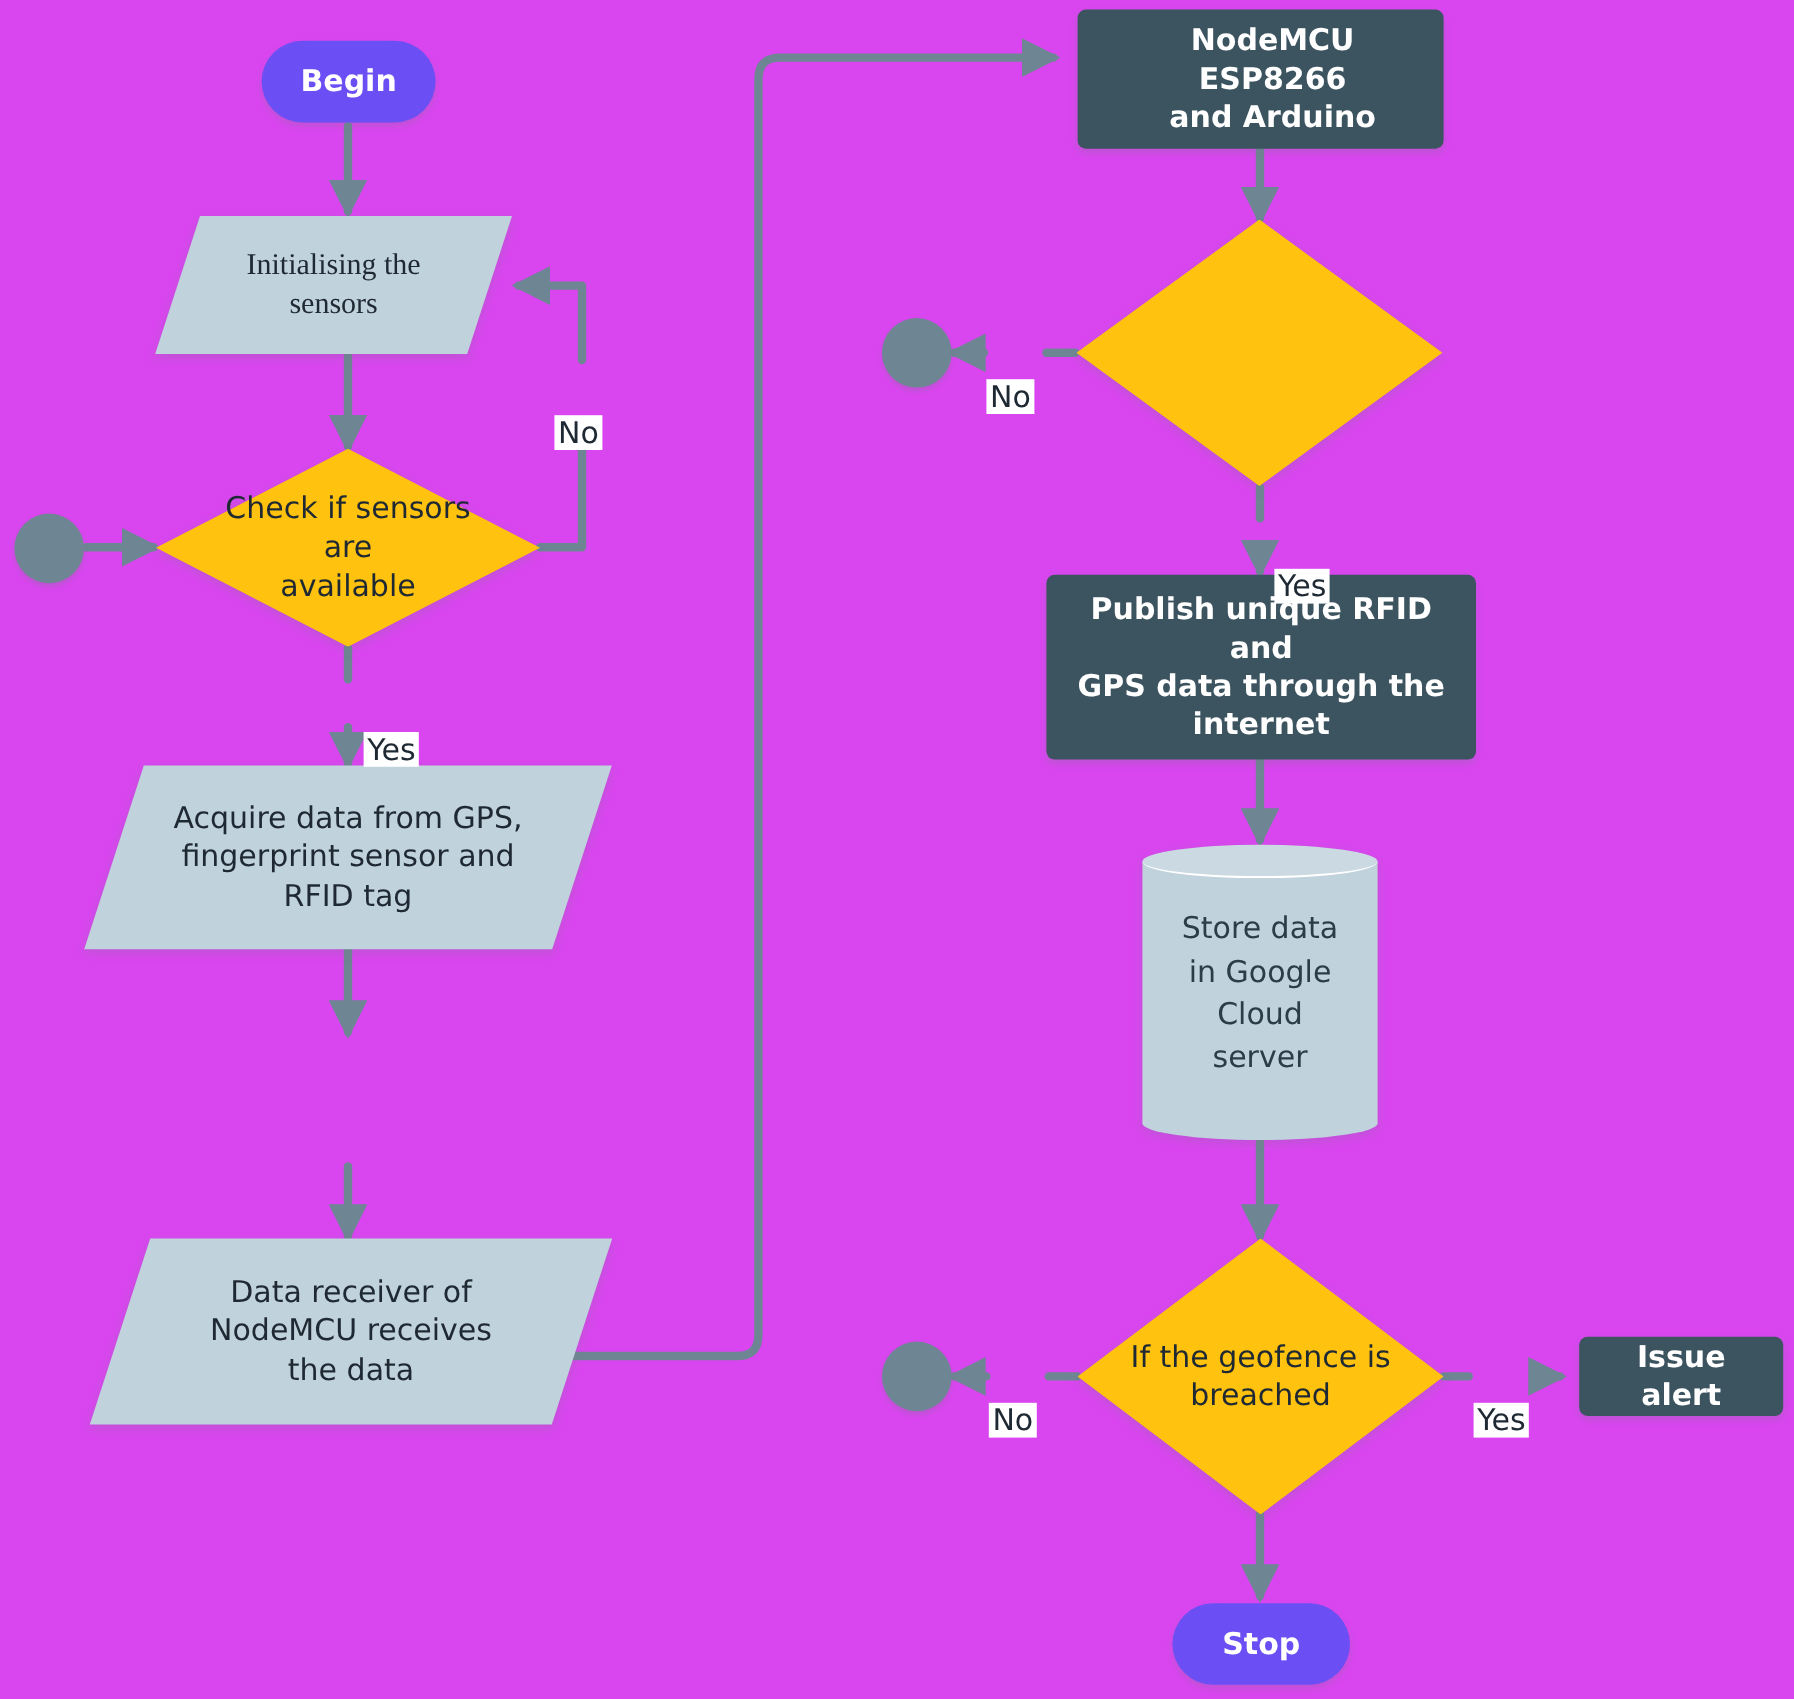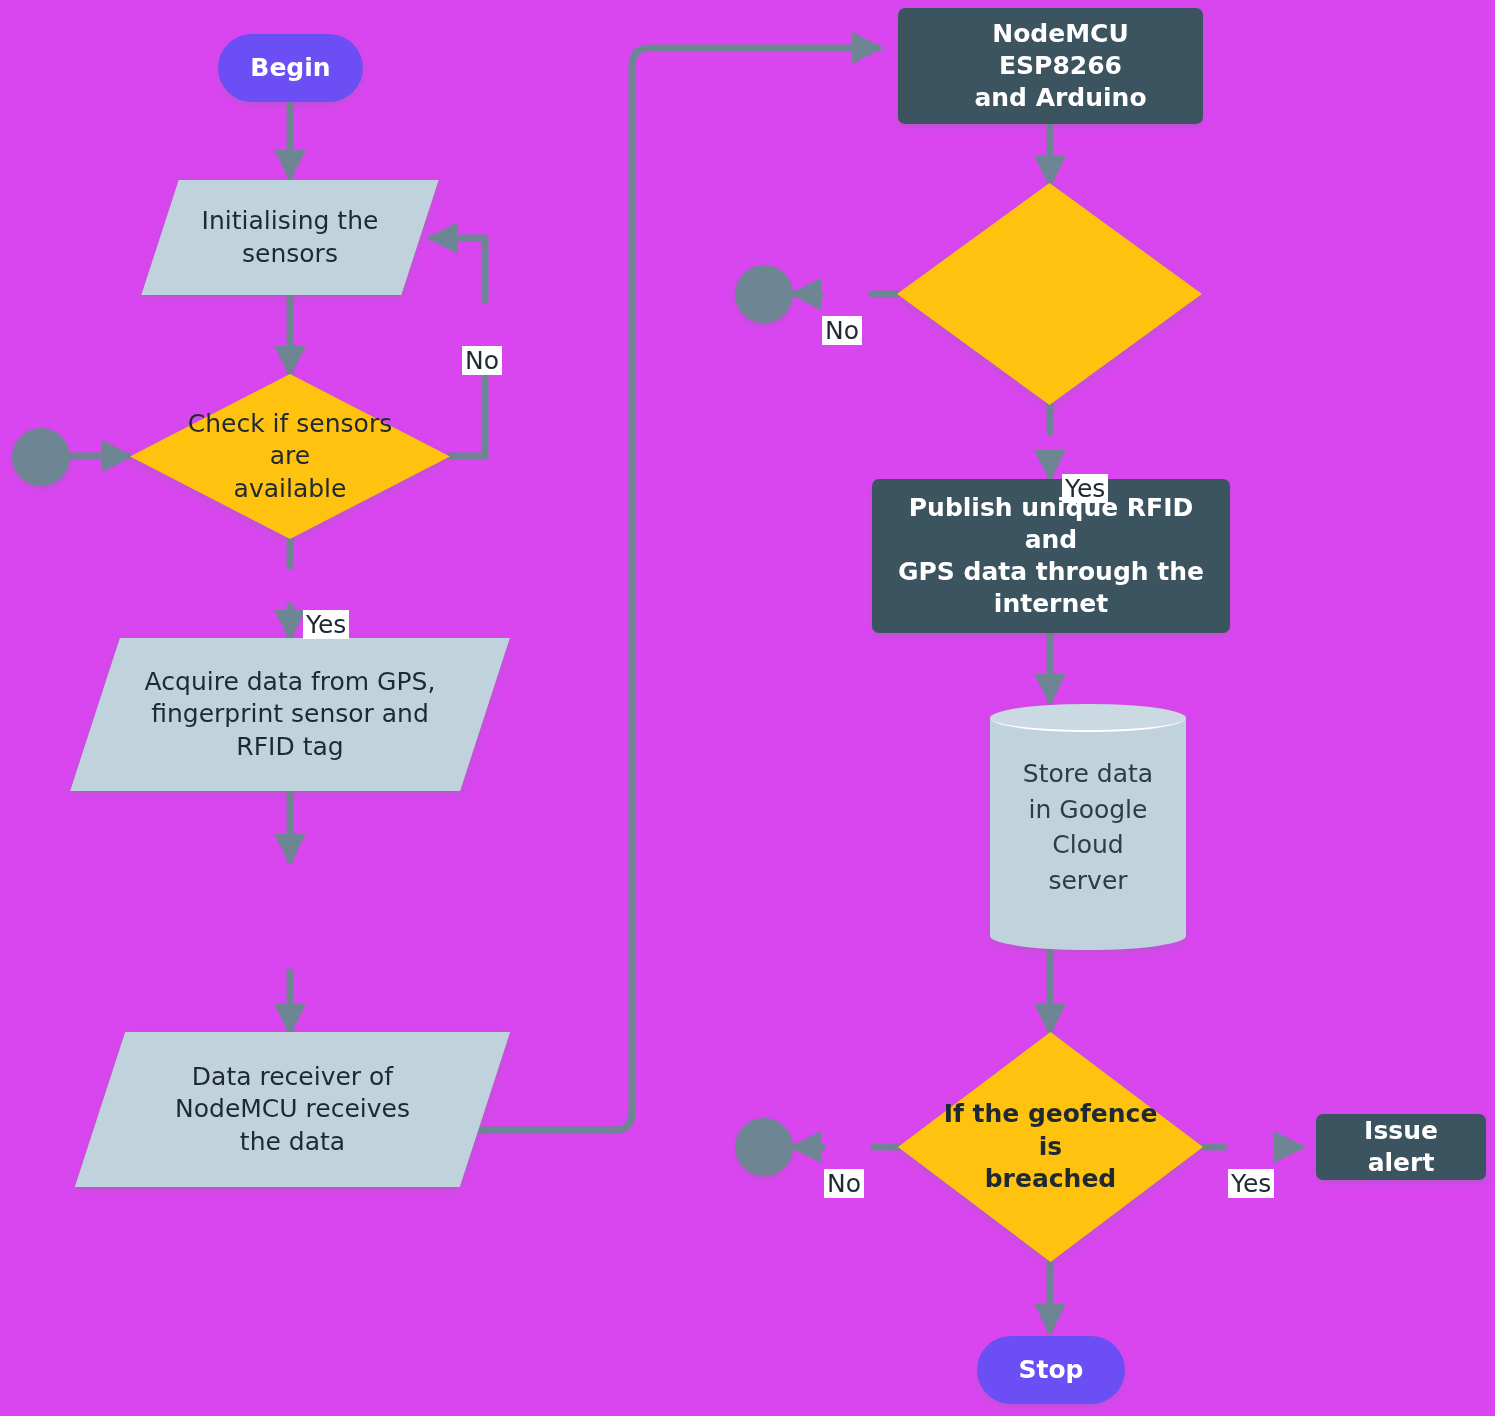--- a/index.html
+++ b/index.html
@@ -106,21 +106,20 @@
     color: #1F2933;
     font-size: 25px;
     line-height: 1.3;
     z-index: 2;
   }
   
   .cyl-wrap {
     position: absolute;
     z-index: 3;
     filter: drop-shadow(0 3px 4px rgba(120,120,140,0.28));
-    margin-left: 38px;
   }
   .cyl-body {
     position: absolute;
     left: 0;
     top: 14px;
     width: 100%;
     height: calc(100% - 28px);
     background: #C0D2DB;
   }
   .cyl-bottom {
@@ -228,21 +227,21 @@
       <path d="M 1283,1147 L 1300,1147" marker-end="url(#arrow)"></path>
 
       <path d="M 1050,1262 L 1050,1330" marker-end="url(#arrow)"></path>
     </g>
   </svg>
 
   <div class="node terminator" style="left:218px; top:34px; width:145px; height:68px;">
     <span>Begin</span>
   </div>
 
-  <div class="io-wrap" style="left:160px; top:180px; width:260px; height:115px;">
+  <div class="io-wrap" style="left:148px; top:180px; width:260px; height:115px;font-family:Liberation Serif, serif;">
     <div class="io-shape"></div>
     <div class="io-label">Initialising the<br>sensors</div>
   </div>
 
   <div class="decision-wrap" style="left:130px; top:374px; width:320px; height:165px;">
     <div class="decision-shape"></div>
     <div class="decision-label">Check if sensors are<br>available</div>
   </div>
 
   <div class="conn-circle" style="left:12px; top:428px; width:58px; height:58px;"></div>
@@ -272,21 +271,21 @@
     <span>Publish unique RFID and<br>GPS data through the<br>internet</span>
   </div>
 
   <div class="cyl-wrap" style="left:952px; top:704px; width:196px; height:246px;">
     <div class="cyl-body"></div>
     <div class="cyl-bottom"></div>
     <div class="cyl-top"></div>
     <div class="cyl-label">Store data<br>in Google<br>Cloud<br>server</div>
   </div>
 
-  <div class="decision-wrap" style="left:898px; top:1032px; width:305px; height:230px;font-weight:bold;">
+  <div class="decision-wrap" style="left:898px; top:1032px; width:305px; height:230px;">
     <div class="decision-shape"></div>
     <div class="decision-label">If the geofence is<br>breached</div>
   </div>
 
   <div class="conn-circle" style="left:735px; top:1118px; width:58px; height:58px;"></div>
 
   <div class="node process" style="left:1316px; top:1114px; width:170px; height:66px;">
     <span>Issue alert</span>
   </div>
 

